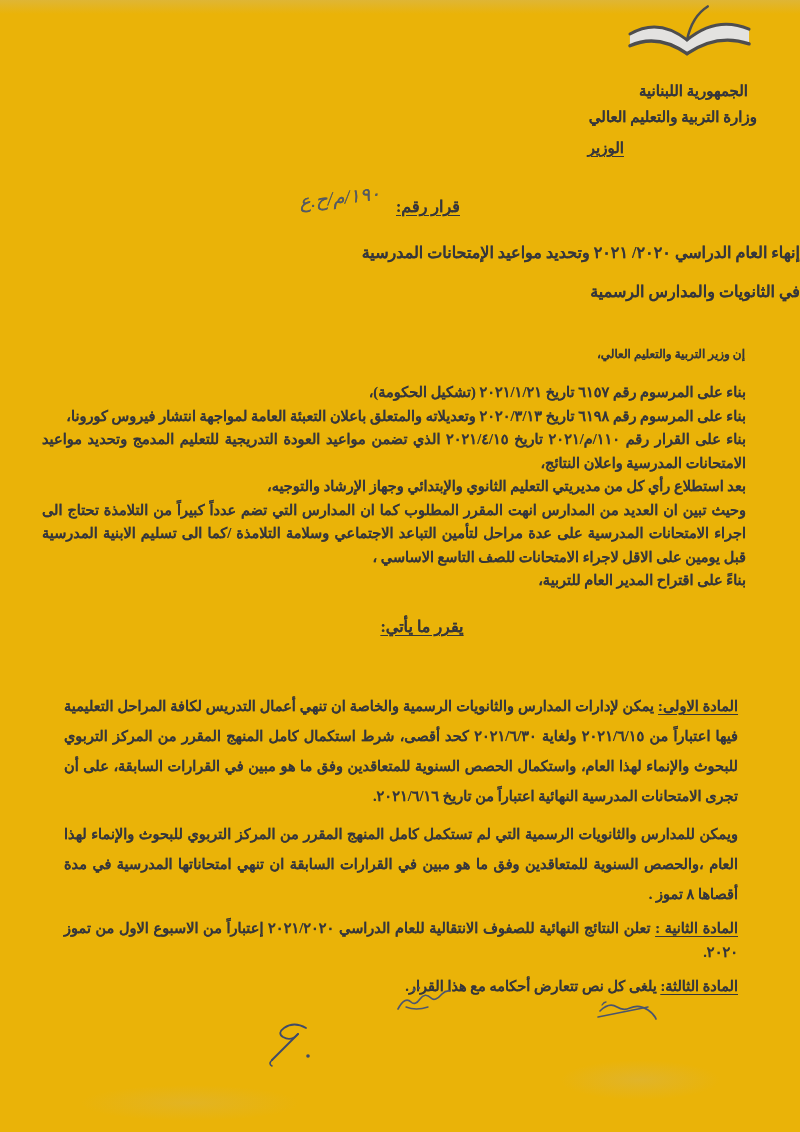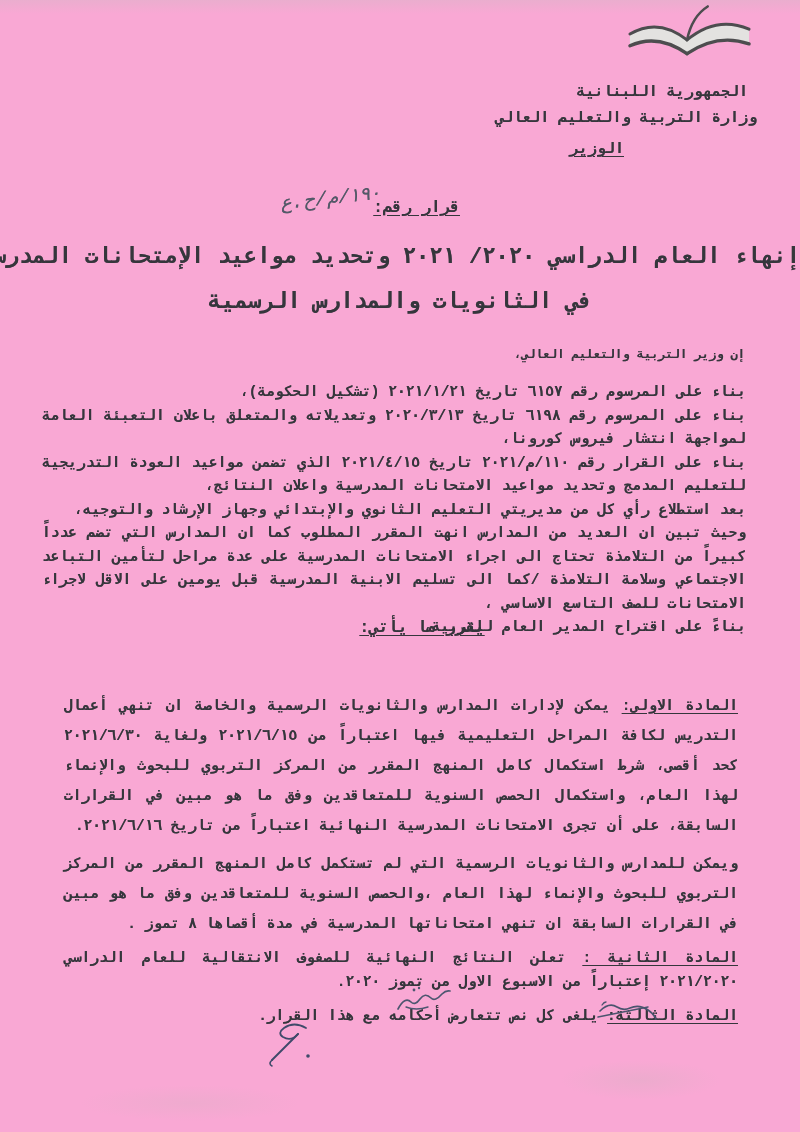--- a/index.html
+++ b/index.html
@@ -1,21 +1,21 @@
 <!DOCTYPE html>
 <html lang="ar" dir="rtl"><head>
 <meta charset="utf-8">
 <style>
   html,body{margin:0;padding:0;background:#e9e8e6;}
   .page{
     position:relative;
     width:800px;height:1132px;
     margin:0 auto;
-    background:#f9a8d4;
-    font-family:Liberation Mono, monospace;
+    background:#eab308;
+    font-family:Liberation Serif, serif;
     color:#35363c;
     direction:rtl;
     overflow:hidden;
   }
   .scanfuzz{text-shadow:0 0 .6px rgba(40,40,48,.55);}
   .b{font-weight:bold;}
   .u{text-decoration:underline;text-underline-offset:3px;}
   
   .hdr-line{position:absolute;font-weight:bold;font-size:15px;white-space:nowrap;}
   #republic{top:82px;right:52px;}
@@ -25,23 +25,23 @@
   
   #decree-label{position:absolute;top:197px;right:340px;font-size:16px;font-weight:bold;white-space:nowrap;}
   #decree-hand{
     position:absolute;top:186px;right:420px;
     font-size:19px;color:#525a69;
     transform:rotate(-6deg);
     font-style:italic;letter-spacing:2px;white-space:nowrap;
     font-weight:normal;
   }
   
-  .title-line{position:absolute;left:0;right:0;text-align:center;font-weight:bold;font-size:22px;white-space:nowrap;}
+  .title-line{position:absolute;left:0;right:0;font-weight:bold;font-size:16px;white-space:nowrap;}
   #title1{top:243px;}
-  #title2{top:288px;}
+  #title2{top:282px;}
   
   #opening{position:absolute;top:347px;right:55px;font-size:12px;font-weight:bold;white-space:nowrap;text-align:center;}
   #preamble{
     position:absolute;top:381px;right:54px;left:42px;
     font-size:14.5px;font-weight:bold;line-height:23.5px;
     text-align:justify;
   }
   #preamble p{margin:0;}
   #decides{
     position:absolute;top:617px;left:44px;right:0;

